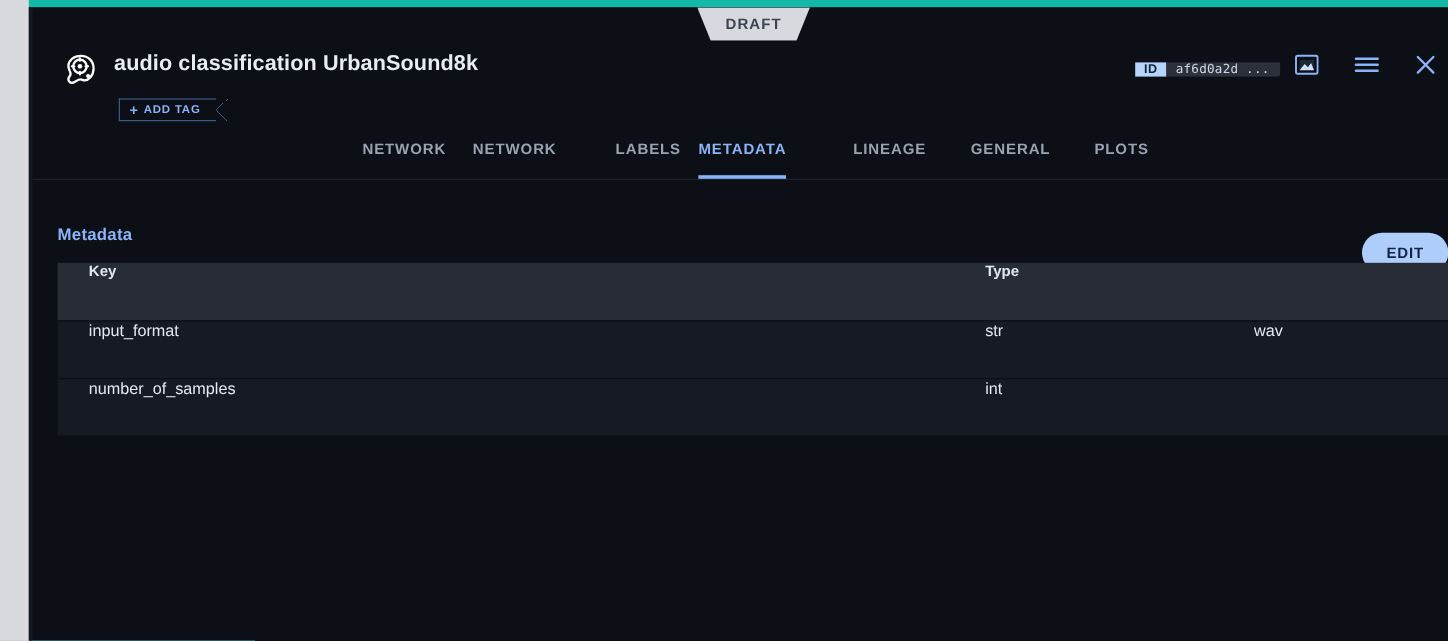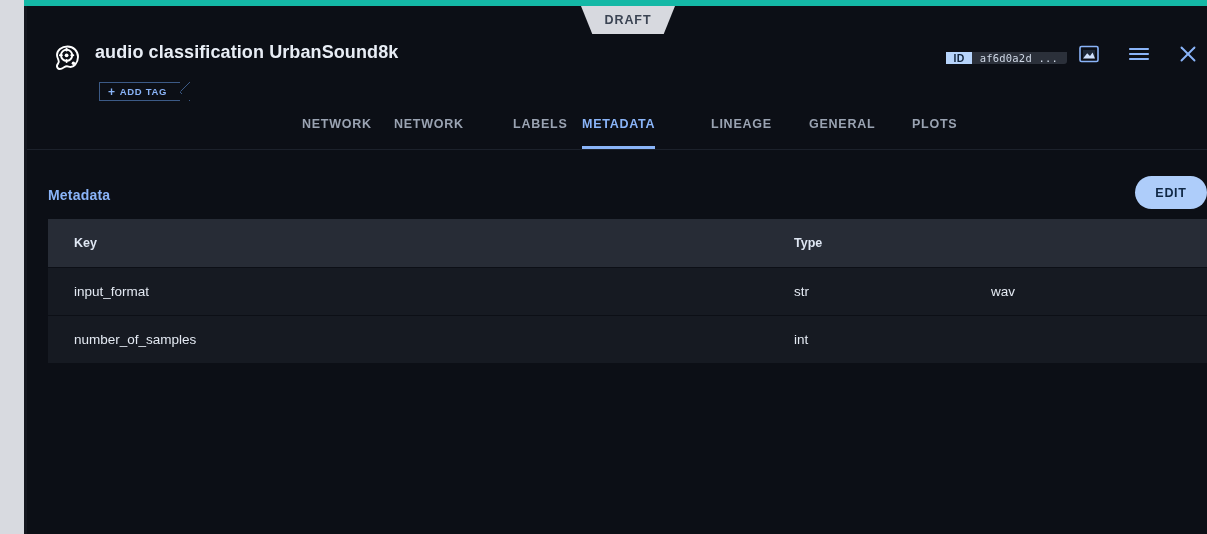--- a/index.html
+++ b/index.html
@@ -207,21 +207,21 @@
     left: 24px;
     top: 181px;
     font-size: 14px;
     font-weight: 700;
     color: #8ab4f8;
     letter-spacing: 0.2px;
   }
   .edit-btn {
     position: absolute;
     right: 24px;
-    top: 170px;
+    top: 188px;
     width: 72px;
     height: 33px;
     border-radius: 17px;
     background: #aecdfa;
     border: none;
     color: #0f2744;
     font-family: "Liberation Sans", sans-serif;
     font-size: 12.5px;
     font-weight: 700;
     letter-spacing: 0.7px;
@@ -230,24 +230,25 @@
 
   
   .table {
     position: absolute;
     left: 24px;
     top: 213px;
     width: 1160px;
   }
   .trow {
     display: flex;
-    align-items: center;
+    align-items: flex-start;
     height: 48px;
     font-size: 13.5px;
     box-sizing: border-box;
+    gap: 27px;
   }
   .thead {
     background: #272c36;
     color: #dfe7f3;
     font-weight: 700;
     font-size: 12.5px;
   }
   .tbody-row {
     background: #161a22;
     border-top: 1px solid #0c0f16;

